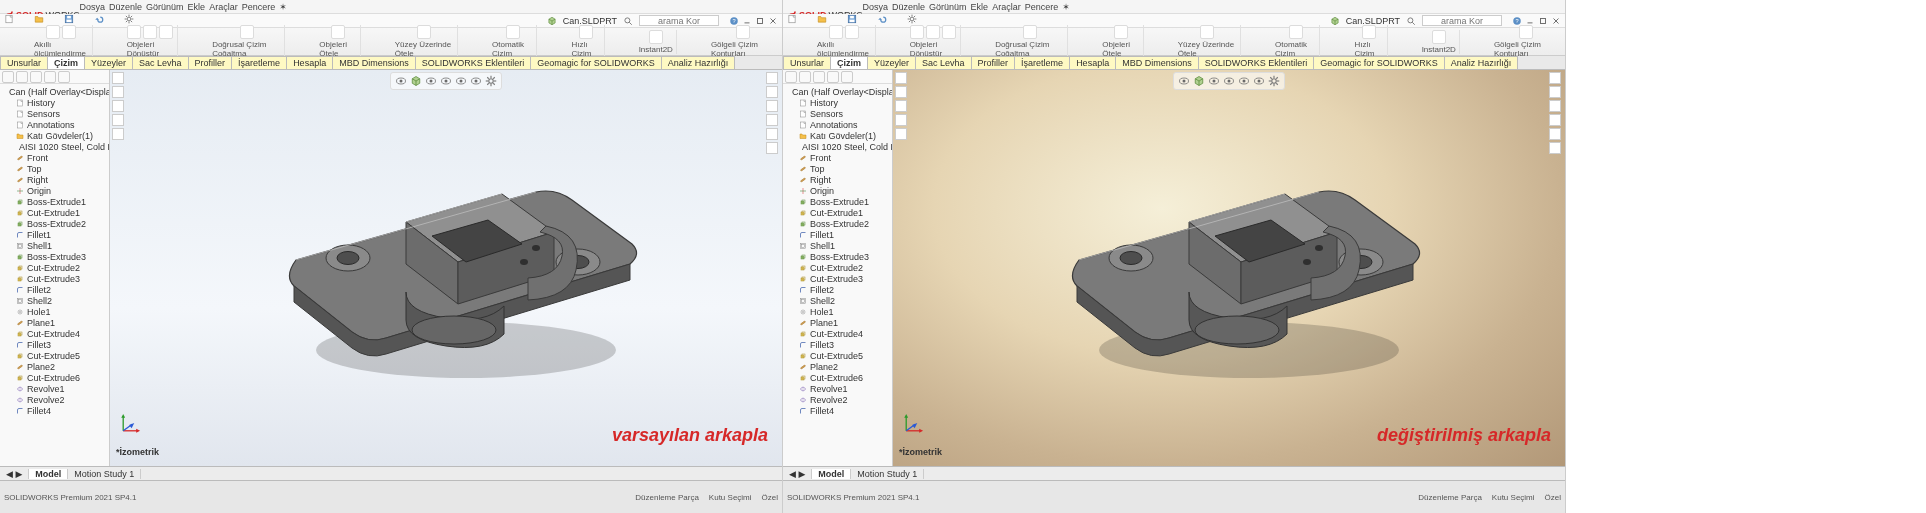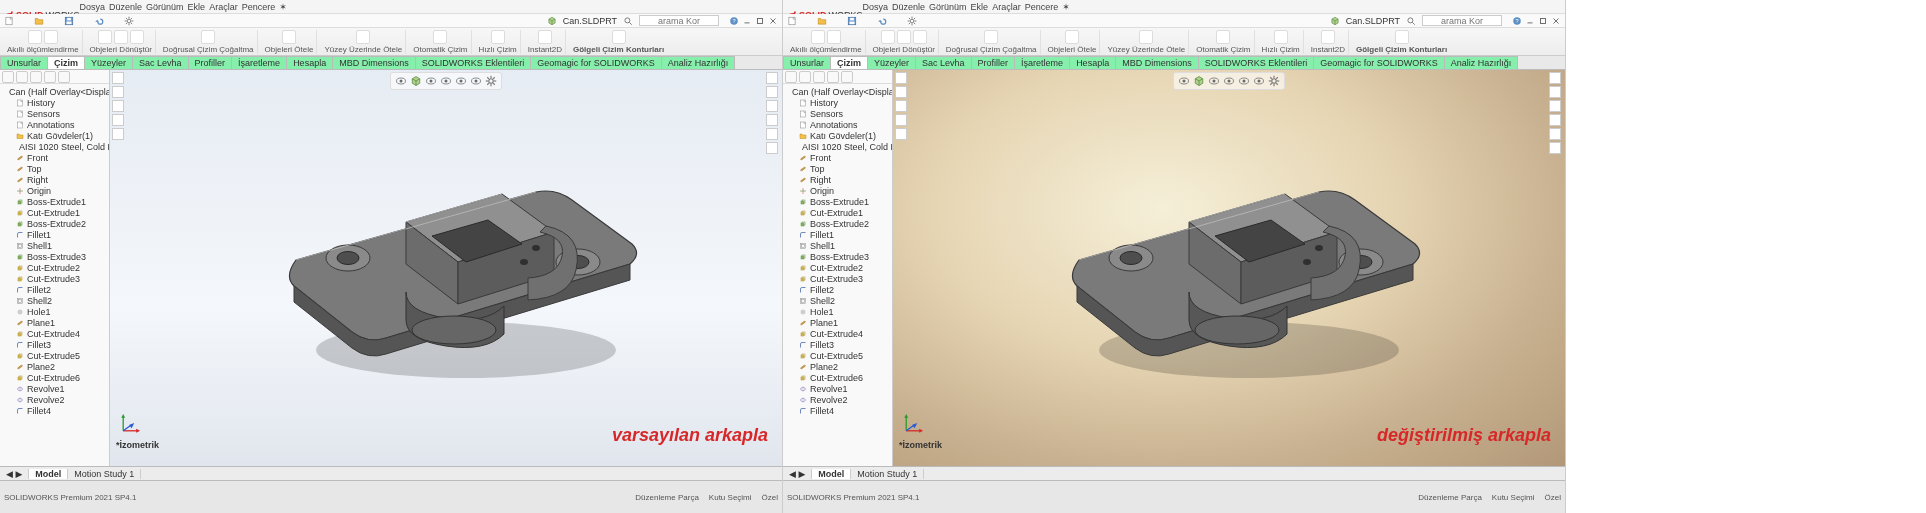--- a/index.html
+++ b/index.html
@@ -5,48 +5,48 @@
   * { box-sizing: border-box; margin: 0; padding: 0; }
   body { font-family: "Segoe UI", Tahoma, sans-serif; font-size: 10px; color: #333; background: #fff; width: 1926px; height: 513px; display: flex; overflow: hidden; }
   .window { width: 783px; height: 513px; border-right: 1px solid #ccc; display: flex; flex-direction: column; position: relative; }
   .titlebar { height: 14px; background: #f5f5f5; display: flex; align-items: center; padding: 0 4px; border-bottom: 1px solid #ddd; }
   .sw-logo { display:inline-flex; align-items:center; gap:2px;margin-top:16px; }
   .sw-logo-icon { width:10px; height:10px; }
   .brand-solid { color: #d62828; font-weight: bold; font-size: 9px; }
   .brand-works { color: #333; font-size: 9px; }
   .menubar { display: flex; gap: 4px; font-size: 9px; color: #444; }
   .menubar span { cursor: pointer; }
-  .qat { height: 14px; background: #fafafa; display: flex; align-items: center; padding: 0 4px; gap: 20px; border-bottom: 1px solid #ddd; }
+  .qat { height: 14px; background: #fafafa; display: flex; padding: 0 4px; gap: 20px; border-bottom: 1px solid #ddd; }
   .qat-icon { width: 10px; height: 10px; display: inline-block; }
   .fileinfo { display: flex; align-items: center; gap: 6px; margin-left: auto; font-size: 9px; }
   .search-input { font-size: 9px; border: 1px solid #ccc; padding: 0 18px; width: 80px; height: 11px; }
   .ctrl-icons { display: flex; gap: 3px; margin-left: 4px; }
   .ribbon { height: 28px; background: linear-gradient(#f7f7f7,#ededed); border-bottom: 1px solid #ccc; display: flex; align-items: center; padding: 2px 4px; gap: 4px; font-size: 8px; color: #555; }
-  .ribbon-group { display: flex; flex-direction: column; align-items: center; gap: 1px; padding: 0 3px; border-right: 1px solid #e0e0e0; }
-  .ribbon-group:last-child { border-right: none; font-weight: bold; }
+  .ribbon-group { display: flex; flex-direction: column; align-items: center; gap: 1px; padding: 0 3px; border-right: 1px solid #e0e0e0; margin-left: 27px; }
+  .ribbon-group:last-child { border-right: none; }
   .ribbon-icons { display: flex; gap: 2px; }
   .r-icon { width: 14px; height: 14px; border: 1px solid #dcdcdc; border-radius: 2px; background: #fff; }
   .tabstrip { height: 14px; background: #e9e9e9; border-bottom: 1px solid #bbb; display: flex; align-items: flex-end; font-size: 9px; }
-  .tab { padding: 1px 6px; border: 1px solid #bbb; border-bottom: none; background: #86efac; margin-right: -1px; cursor: pointer; }
+  .tab { padding: 1px 6px; border: 1px solid #bbb; border-bottom: none; background: #fef9c3; margin-right: -1px; cursor: pointer; }
   .tab.active { background: #fff; font-weight: bold; }
   .workarea { flex: 1; display: flex; position: relative; overflow: hidden; }
   .fm-panel { width: 110px; background: #f9f9f9; border-right: 1px solid #ccc; display: flex; flex-direction: column; }
   .fm-toolbar { height: 14px; border-bottom: 1px solid #ddd; display: flex; align-items: center; gap: 2px; padding: 0 2px; }
   .fm-tool { width: 12px; height: 12px; border: 1px solid #ccc; border-radius: 2px; }
   .tree { flex: 1; overflow-y: auto; font-size: 9px; padding: 2px; }
   .tree-item { display: flex; align-items: center; gap: 3px; padding: 0 0 0 4px; height: 11px; white-space: nowrap; }
   .tree-item.child { padding-left: 14px; }
   .ticon { width: 8px; height: 8px; display: inline-block; }
   .viewport { flex: 1; position: relative; }
   .vp-default { background: linear-gradient(to bottom, #e6ecf3 0%, #f4f7fb 60%, #e1e6ee 100%); }
   .vp-warm { background: radial-gradient(ellipse at 40% 35%, #f5efd8 0%, #e6d5b3 40%, #c9b291 70%, #b29878 100%); }
   .floating-bar { position: absolute; top: 2px; left: 50%; transform: translateX(-50%); display: flex; gap: 3px; background: rgba(255,255,255,0.6); padding: 2px 4px; border-radius: 3px; border: 1px solid #ddd; }
   .fb-icon { width: 12px; height: 12px; }
   .triad { position: absolute; left: 8px; bottom: 30px; width: 26px; height: 26px; }
-  .orientation-label { position: absolute; left: 6px; bottom: 16px; font-size: 9px; color: #333; font-weight: bold; }
+  .orientation-label { position: absolute; left: 6px; bottom: 9px; font-size: 9px; color: #333; font-weight: bold; }
   .caption { position: absolute; right: 14px; bottom: 20px; color: #d62828; font-size: 18px; font-weight: bold; font-style: italic; text-align: center; }
   .right-toolbar { position: absolute; right: 2px; top: 2px; width: 14px; display: flex; flex-direction: column; gap: 2px; }
   .rt-icon { width: 12px; height: 12px; border: 1px solid #ccc; background: #fff; }
   .left-vtb { position: absolute; left: 2px; top: 2px; width: 14px; display: flex; flex-direction: column; gap: 2px; }
   .bottom-tabs { height: 14px; background: #ececec; border-top: 1px solid #bbb; display: flex; align-items: center; font-size: 9px; }
   .btab { padding: 0 6px; border-right: 1px solid #ccc; cursor: pointer; }
   .btab.active { background: #fff; font-weight: bold; }
   .statusbar { height: 12px; background: #e7e7e7; border-top: 1px solid #bbb; display: flex; align-items: center; font-size: 8px; padding: 16px 4px; gap: 10px; color: #555; }
   .statusbar .spacer { flex: 1; }
   .part3d { position: absolute; left: 50%; top: 48%; transform: translate(-50%, -50%); }

